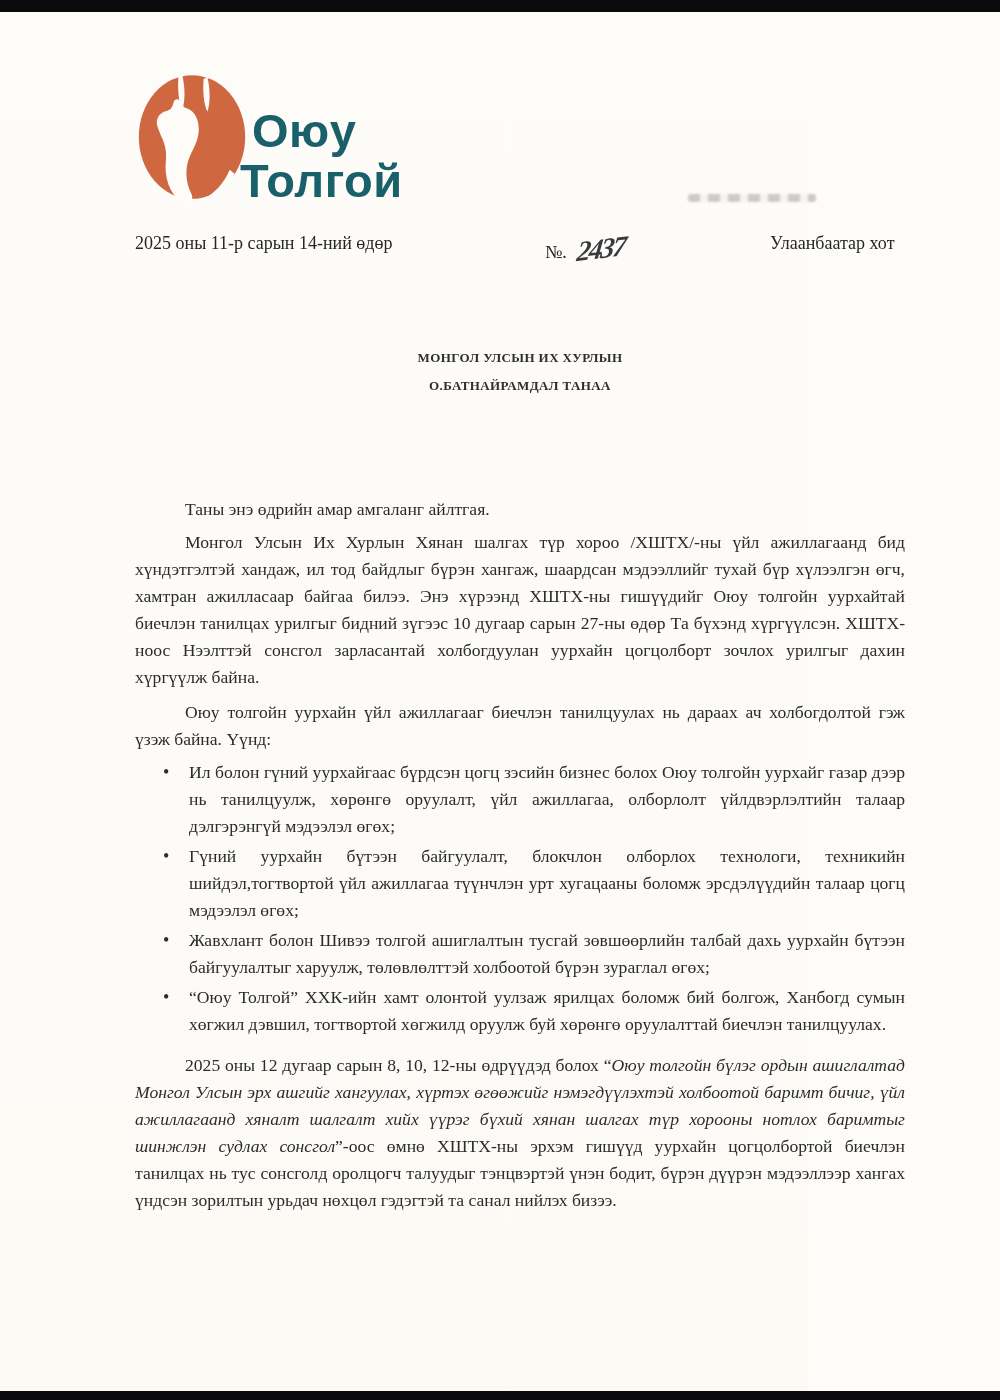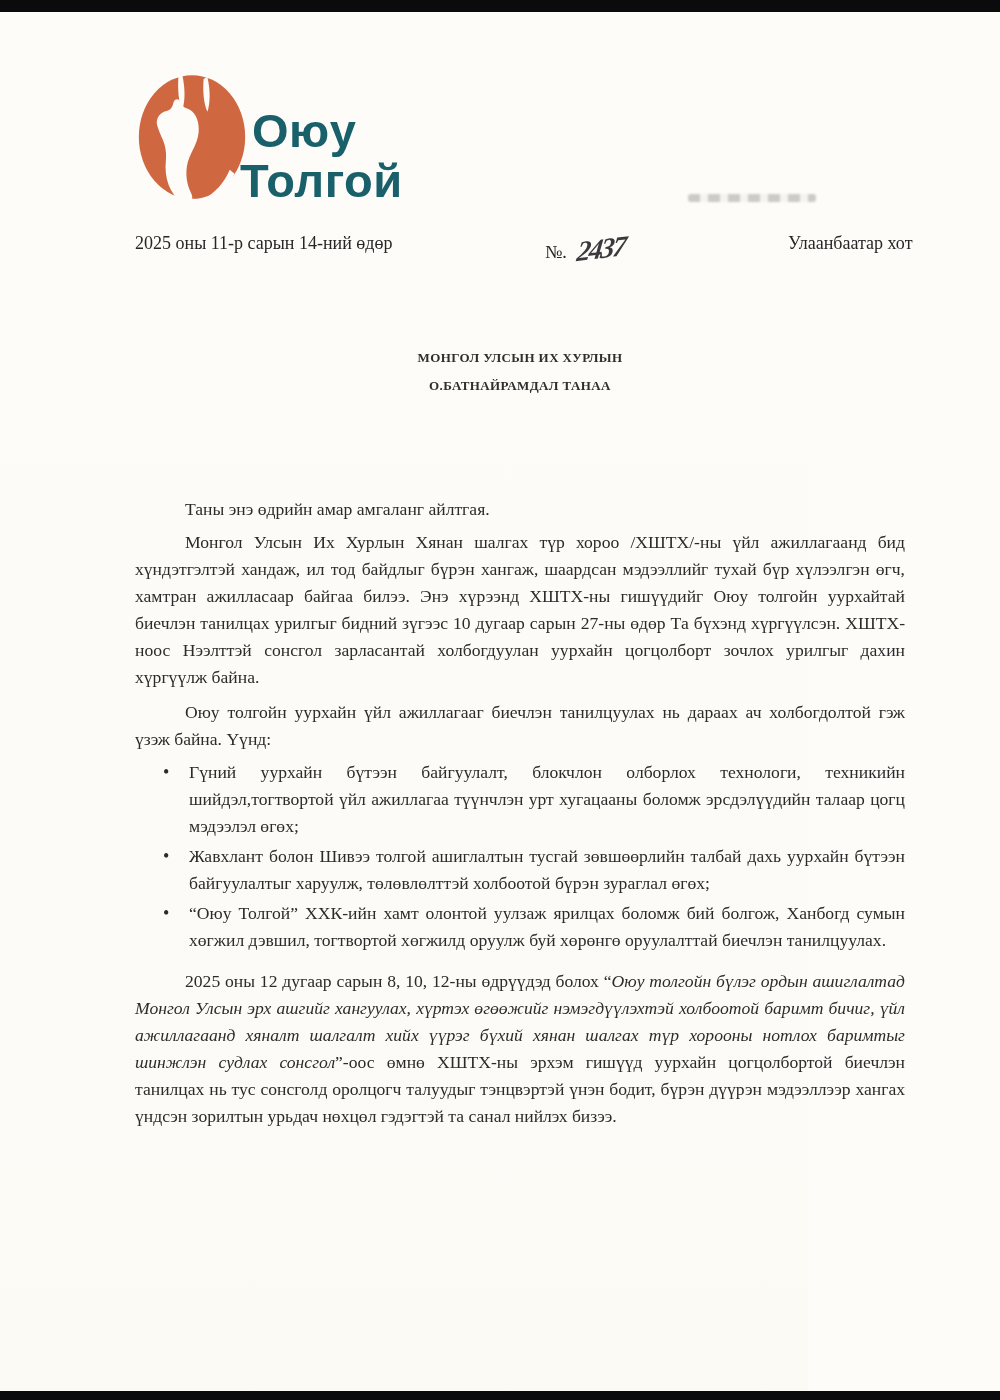--- a/index.html
+++ b/index.html
@@ -80,21 +80,21 @@
   .handwritten {
     display: inline-block;
     font-style: italic;
     font-weight: 600;
     font-size: 28px;
     transform: rotate(-7deg) skewX(-14deg);
     margin-left: 6px;
     color: #3a3a3e;
     letter-spacing: -2px;
   }
-  .meta-city { position: absolute; left: 788px; top: 0; }
+  .meta-city { position: absolute; left: 770px; top: 0; }
 
   
   .recipient {
     position: absolute;
     top: 344px;
     left: 135px;
     width: 770px;
     text-align: center;
     font-weight: 600;
     font-size: 13px;
@@ -185,20 +185,21 @@
   <div class="recipient">
     <div>МОНГОЛ УЛСЫН ИХ ХУРЛЫН</div>
     <div>О.БАТНАЙРАМДАЛ ТАНАА</div>
   </div>
 
   <div class="letter-body">
     <p class="tight">Таны энэ өдрийн амар амгаланг айлтгая.</p>
     <p>Монгол Улсын Их Хурлын Хянан шалгах түр хороо /ХШТХ/-ны үйл ажиллагаанд бид хүндэтгэлтэй хандаж, ил тод байдлыг бүрэн хангаж, шаардсан мэдээллийг тухай бүр хүлээлгэн өгч, хамтран ажилласаар байгаа билээ. Энэ хүрээнд ХШТХ-ны гишүүдийг Оюу толгойн уурхайтай биечлэн танилцах урилгыг бидний зүгээс 10 дугаар сарын 27-ны өдөр Та бүхэнд хүргүүлсэн. ХШТХ-ноос Нээлттэй сонсгол зарласантай холбогдуулан уурхайн цогцолборт зочлох урилгыг дахин хүргүүлж байна.</p>
     <p class="tight">Оюу толгойн уурхайн үйл ажиллагааг биечлэн танилцуулах нь дараах ач холбогдолтой гэж үзэж байна. Үүнд:</p>
     <ul class="bullet-list">
+      <li>Ил болон гүний уурхайгаас бүрдсэн цогц зэсийн бизнес болох Оюу толгойн уурхайг газар дээр нь танилцуулж, хөрөнгө оруулалт, үйл ажиллагаа, олборлолт үйлдвэрлэлтийн талаар дэлгэрэнгүй мэдээлэл өгөх;</li>
       <li>Гүний уурхайн бүтээн байгуулалт, блокчлон олборлох технологи, техникийн шийдэл,тогтвортой үйл ажиллагаа түүнчлэн урт хугацааны боломж эрсдэлүүдийн талаар цогц мэдээлэл өгөх;</li>
       <li>Жавхлант болон Шивээ толгой ашиглалтын тусгай зөвшөөрлийн талбай дахь уурхайн бүтээн байгуулалтыг харуулж, төлөвлөлттэй холбоотой бүрэн зураглал өгөх;</li>
       <li>“Оюу Толгой” ХХК-ийн хамт олонтой уулзаж ярилцах боломж бий болгож, Ханбогд сумын хөгжил дэвшил, тогтвортой хөгжилд оруулж буй хөрөнгө оруулалттай биечлэн танилцуулах.</li>
     </ul>
     <p><span>2025 оны 12 дугаар сарын 8, 10, 12-ны өдрүүдэд болох “</span><span class="quote-italic">Оюу толгойн бүлэг ордын ашиглалтад Монгол Улсын эрх ашгийг хангуулах, хүртэх өгөөжийг нэмэгдүүлэхтэй холбоотой баримт бичиг, үйл ажиллагаанд хяналт шалгалт хийх үүрэг бүхий хянан шалгах түр хорооны нотлох баримтыг шинжлэн судлах сонсгол</span><span>”-оос өмнө ХШТХ-ны эрхэм гишүүд уурхайн цогцолбортой биечлэн танилцах нь тус сонсголд оролцогч талуудыг тэнцвэртэй үнэн бодит, бүрэн дүүрэн мэдээллээр хангах үндсэн зорилтын урьдач нөхцөл гэдэгтэй та санал нийлэх бизээ.</span></p>
   </div>
 
 </div>
 
 </body></html>

